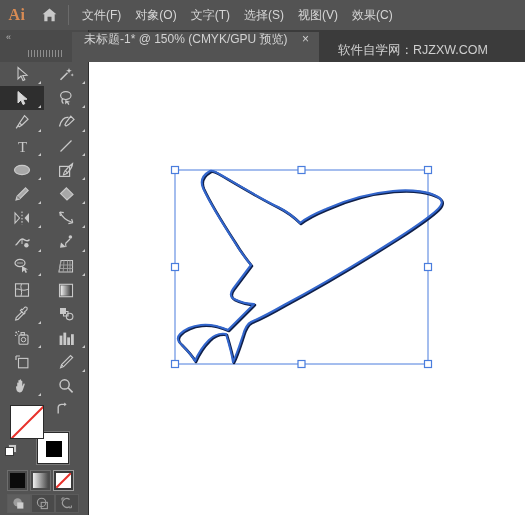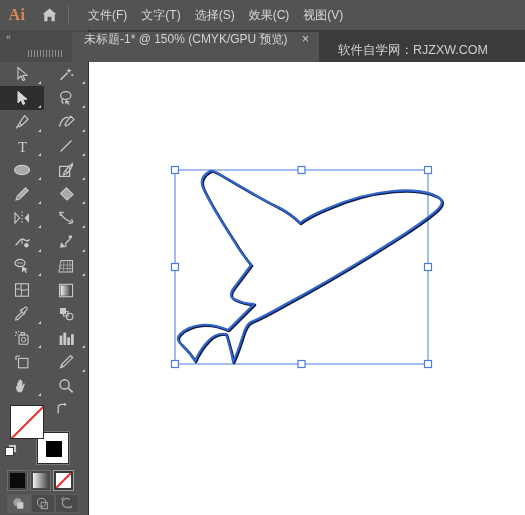--- a/index.html
+++ b/index.html
@@ -40,21 +40,20 @@
     display: flex; align-items: center; justify-content: center;
   }
   .menu-sep {
     width: 1px; height: 20px;
     background: #6b6b6b;
     margin: 0 6px 0 4px;
   }
   .menu-items {
     display: flex; align-items: center;
     height: 30px;
-    margin-left: 6px;
   }
   .menu-item {
     color: #d6d6d6;
     font-size: 12px;
     padding: 3px 7px;
     white-space: nowrap;
     cursor: default;
   }
 
   
@@ -254,24 +253,25 @@
   <div class="menubar">
     <div class="ai-logo">Ai</div>
     <div class="home-icon">
       <svg width="17" height="16" viewBox="0 0 17 16" aria-hidden="true">
         <path d="M8.5 1.6 L1.6 7.2 L3.3 7.2 L3.3 14.2 L6.5 14.2 L6.5 9.8 L10.5 9.8 L10.5 14.2 L13.7 14.2 L13.7 7.2 L15.4 7.2 Z" fill="#c9c9c9"></path>
       </svg>
     </div>
     <div class="menu-sep"></div>
     <div class="menu-items">
       <div class="menu-item">文件(F)</div>
+      <div class="menu-item">对象(O)</div>
       <div class="menu-item">文字(T)</div>
       <div class="menu-item">选择(S)</div>
+      <div class="menu-item">视图(V)</div>
       <div class="menu-item">效果(C)</div>
-      <div class="menu-item">视图(V)</div>
     </div>
   </div>
 
   <div class="tabbar">
     <div class="panel-collapse">
       <div class="collapse-arrows">«</div>
       <div class="grip"></div>
     </div>
     <div class="doc-tab">
       <div class="doc-tab-title">未标题-1* @ 150% (CMYK/GPU 预览)</div>

